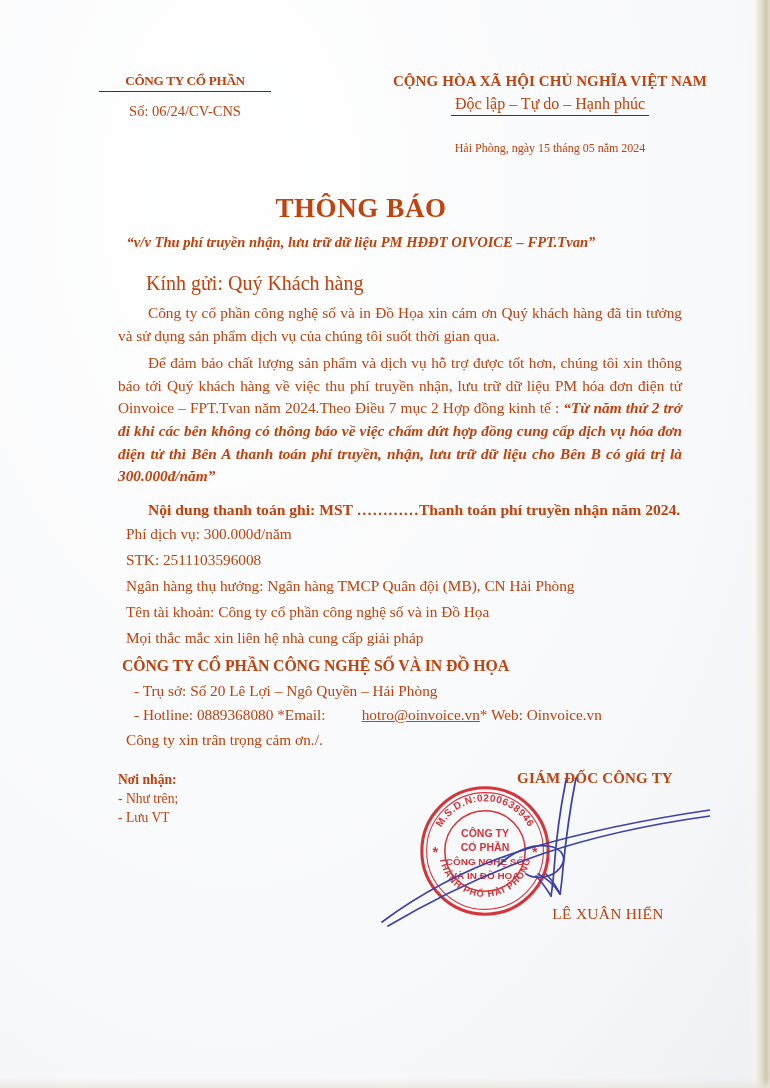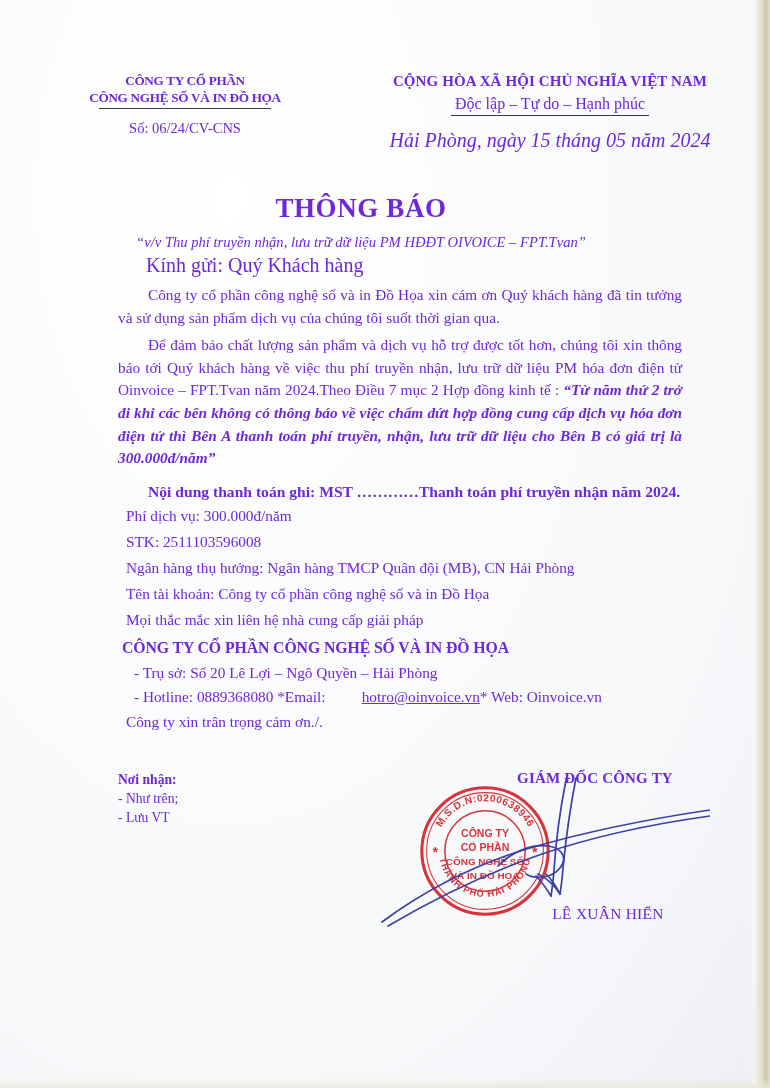--- a/index.html
+++ b/index.html
@@ -11,21 +11,21 @@
   body {
     font-family: "Liberation Serif", "DejaVu Serif", serif;
   }
   #page {
     position: relative;
     width: 770px;
     height: 1088px;
     margin: 0 auto;
     background: #ffffff;
     overflow: hidden;
-    color: #6d28d9;
+    color: #c2410c;
   }
   
   .scan-tint {
     position: absolute;
     inset: 0;
     background:
       radial-gradient(ellipse at 30% 18%, rgba(246,248,252,0) 0%, rgba(240,242,246,0.55) 72%, rgba(232,234,240,0.75) 100%);
     pointer-events: none;
     z-index: 1;
   }
@@ -103,23 +103,22 @@
   }
   .nation-l2 {
     font-size: 16px;
     line-height: 21px;
     display: inline-block;
     border-bottom: 1.3px solid #333a4d;
     padding: 0 4px 1px 4px;
     margin-top: 2px;
   }
   .place-date {
-    font-style: italic;
-    font-size: 20px;
-    margin-top: 14px;
+    font-size: 12px;
+    margin-top: 22px;
     line-height: 21px;
     white-space: nowrap;
   }
 
   
   .title-block {
     position: absolute;
     top: 192px;
     left: 0;
     width: 736px;
@@ -131,26 +130,27 @@
     font-weight: bold;
     font-size: 27px;
     letter-spacing: 0.6px;
     line-height: 32px;
   }
   .doc-subtitle {
     font-style: italic;
     font-size: 14.6px;
     margin-top: 9px;
     line-height: 19px;
+    font-weight: bold;
   }
 
   
   .body-wrap {
     position: absolute;
-    top: 252px;
+    top: 270px;
     left: 118px;
     width: 564px;
   }
   .salutation {
     font-size: 20px;
     line-height: 26px;
     padding-left: 28px;
     margin-bottom: 6px;
   }
   p.para {
@@ -263,21 +263,20 @@
 <div id="page">
   <div class="scan-tint"></div>
   <div class="scan-edge-right"></div>
   <div class="scan-edge-bottom"></div>
 
   <div class="content">
 
     <div class="header">
       <div class="hdr-left">
         <div class="org-l1">CÔNG TY CỔ PHẦN</div>
-        <div class="org-l2">CÔNG NGHỆ SỐ VÀ IN ĐỒ HỌA</div>
         <div class="org-rule"></div>
         <div class="doc-no">Số: 06/24/CV-CNS</div>
       </div>
       <div class="hdr-right">
         <div class="nation-l1">CỘNG HÒA XÃ HỘI CHỦ NGHĨA VIỆT NAM</div>
         <div class="nation-l2">Độc lập – Tự do – Hạnh phúc</div>
         <div class="place-date">Hải Phòng, ngày  15  tháng  05 năm 2024</div>
       </div>
     </div>
 

